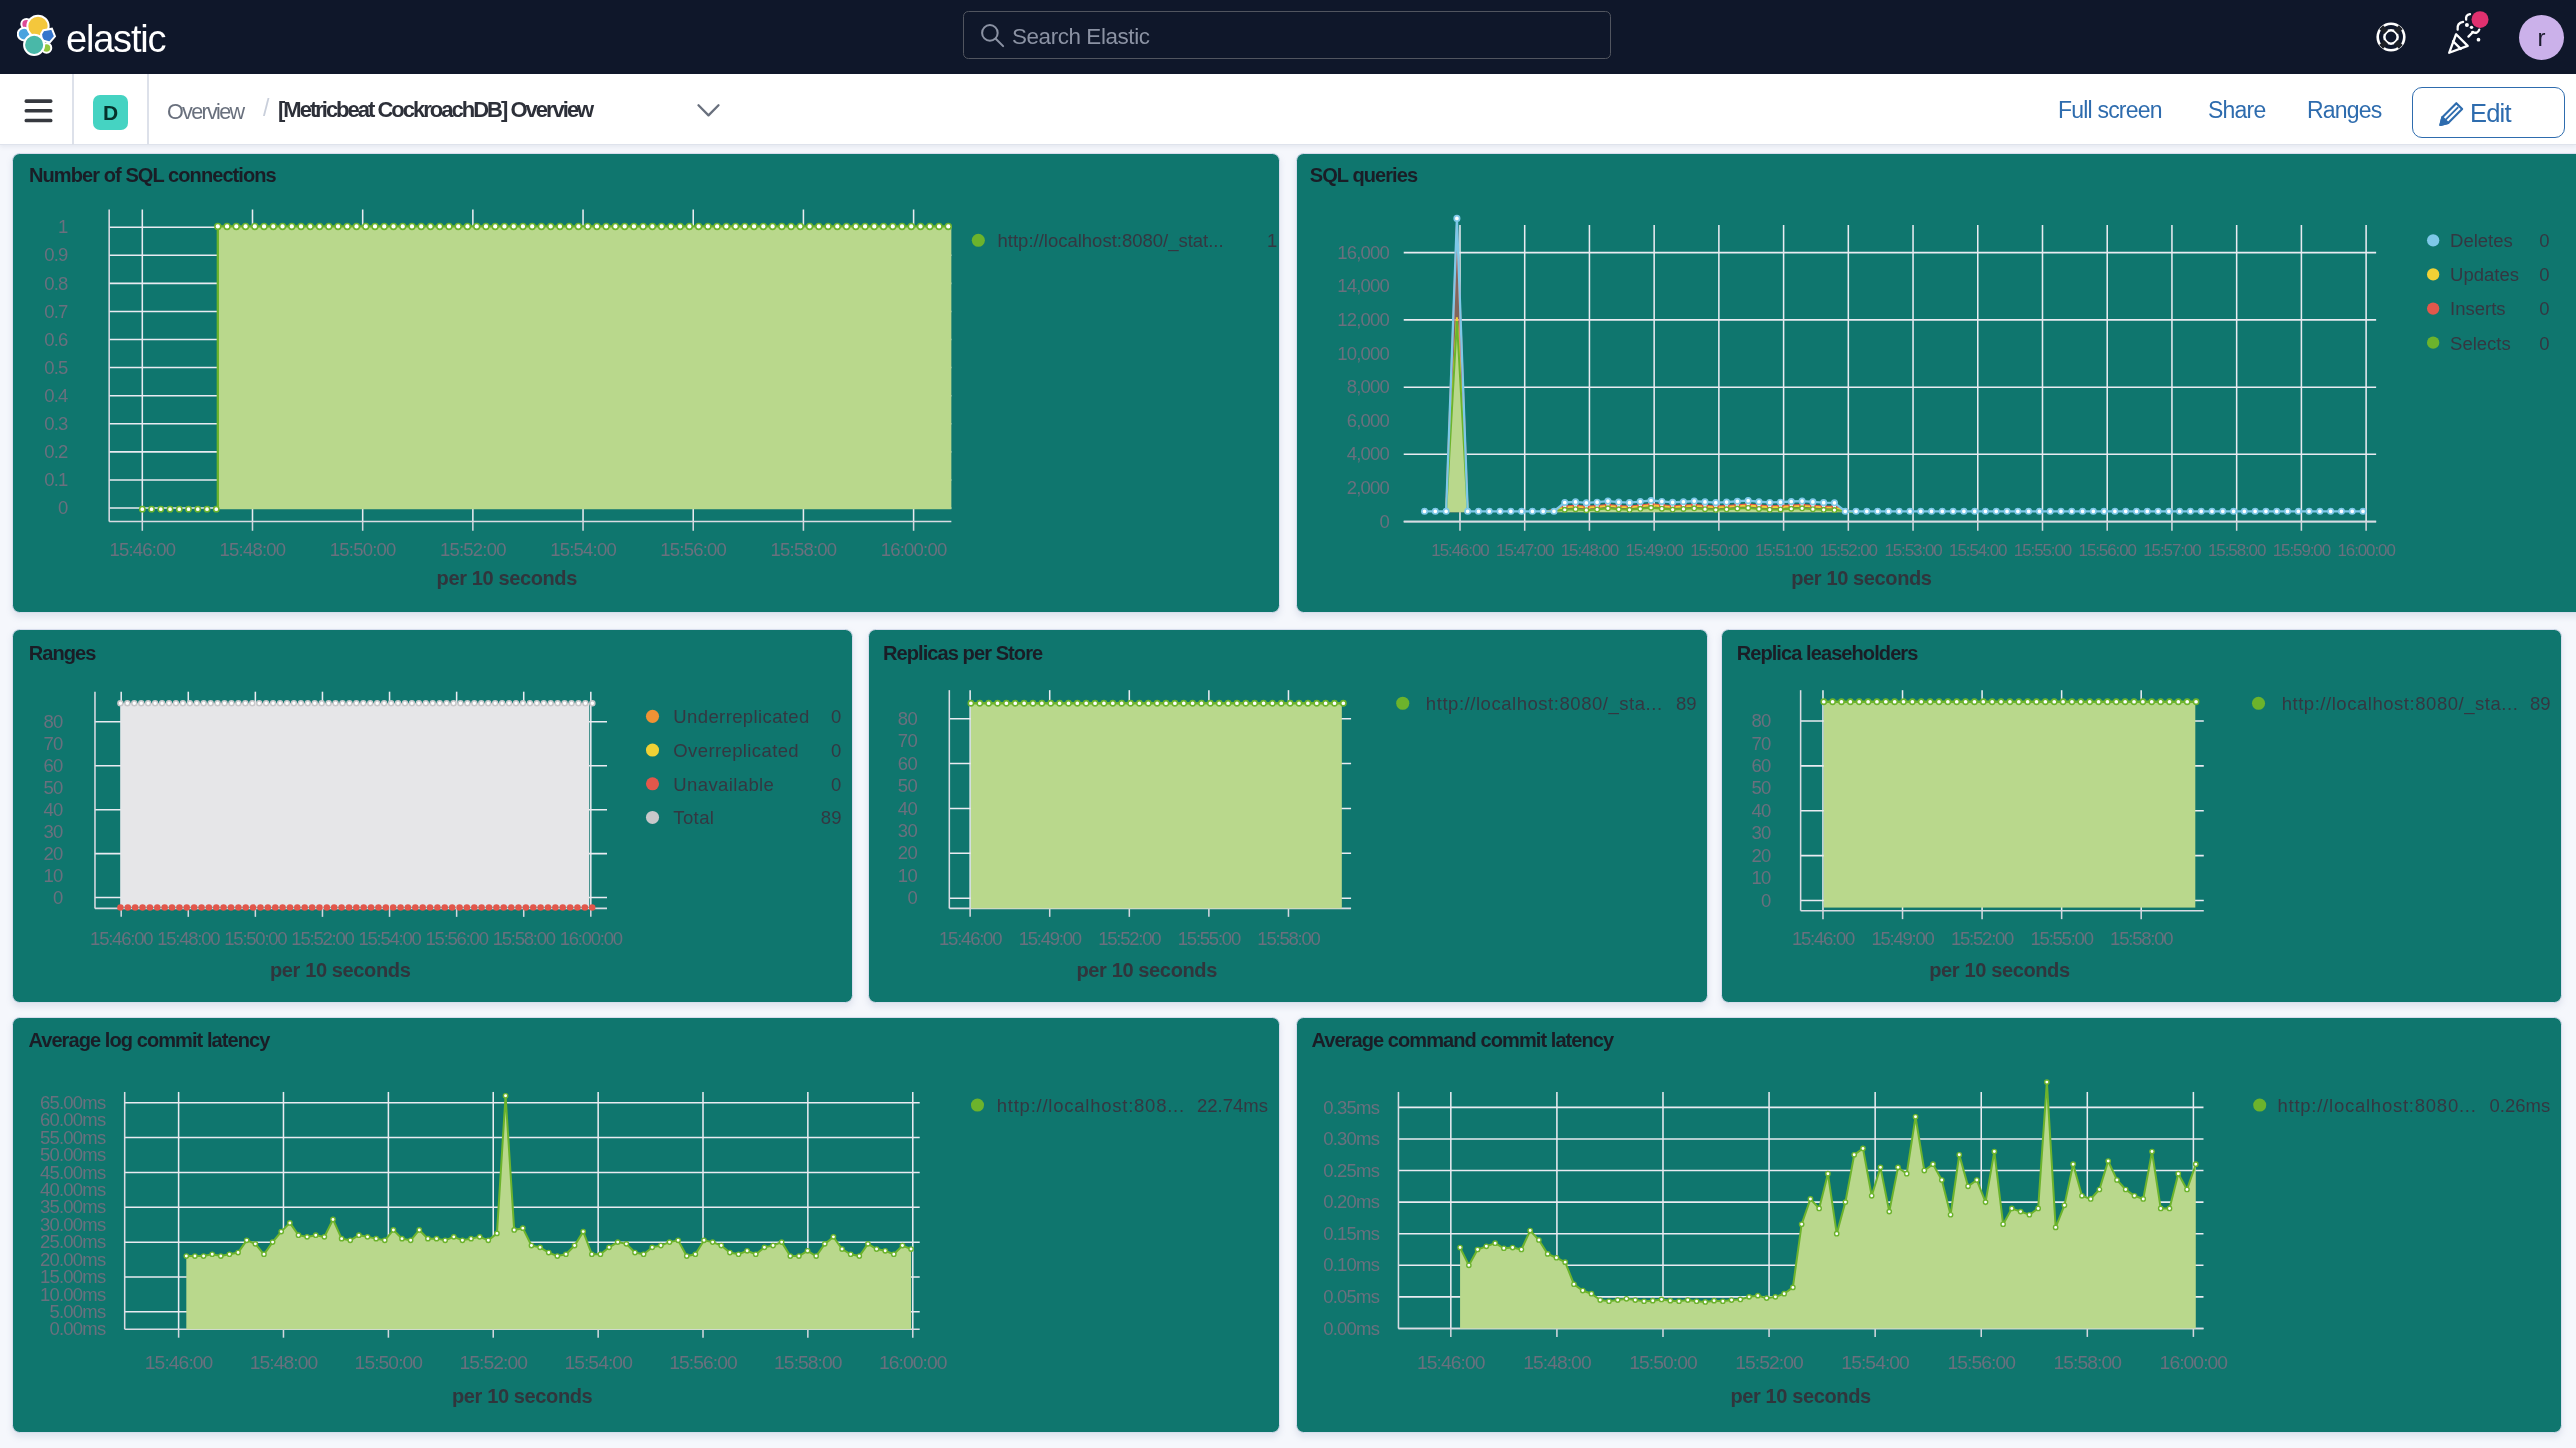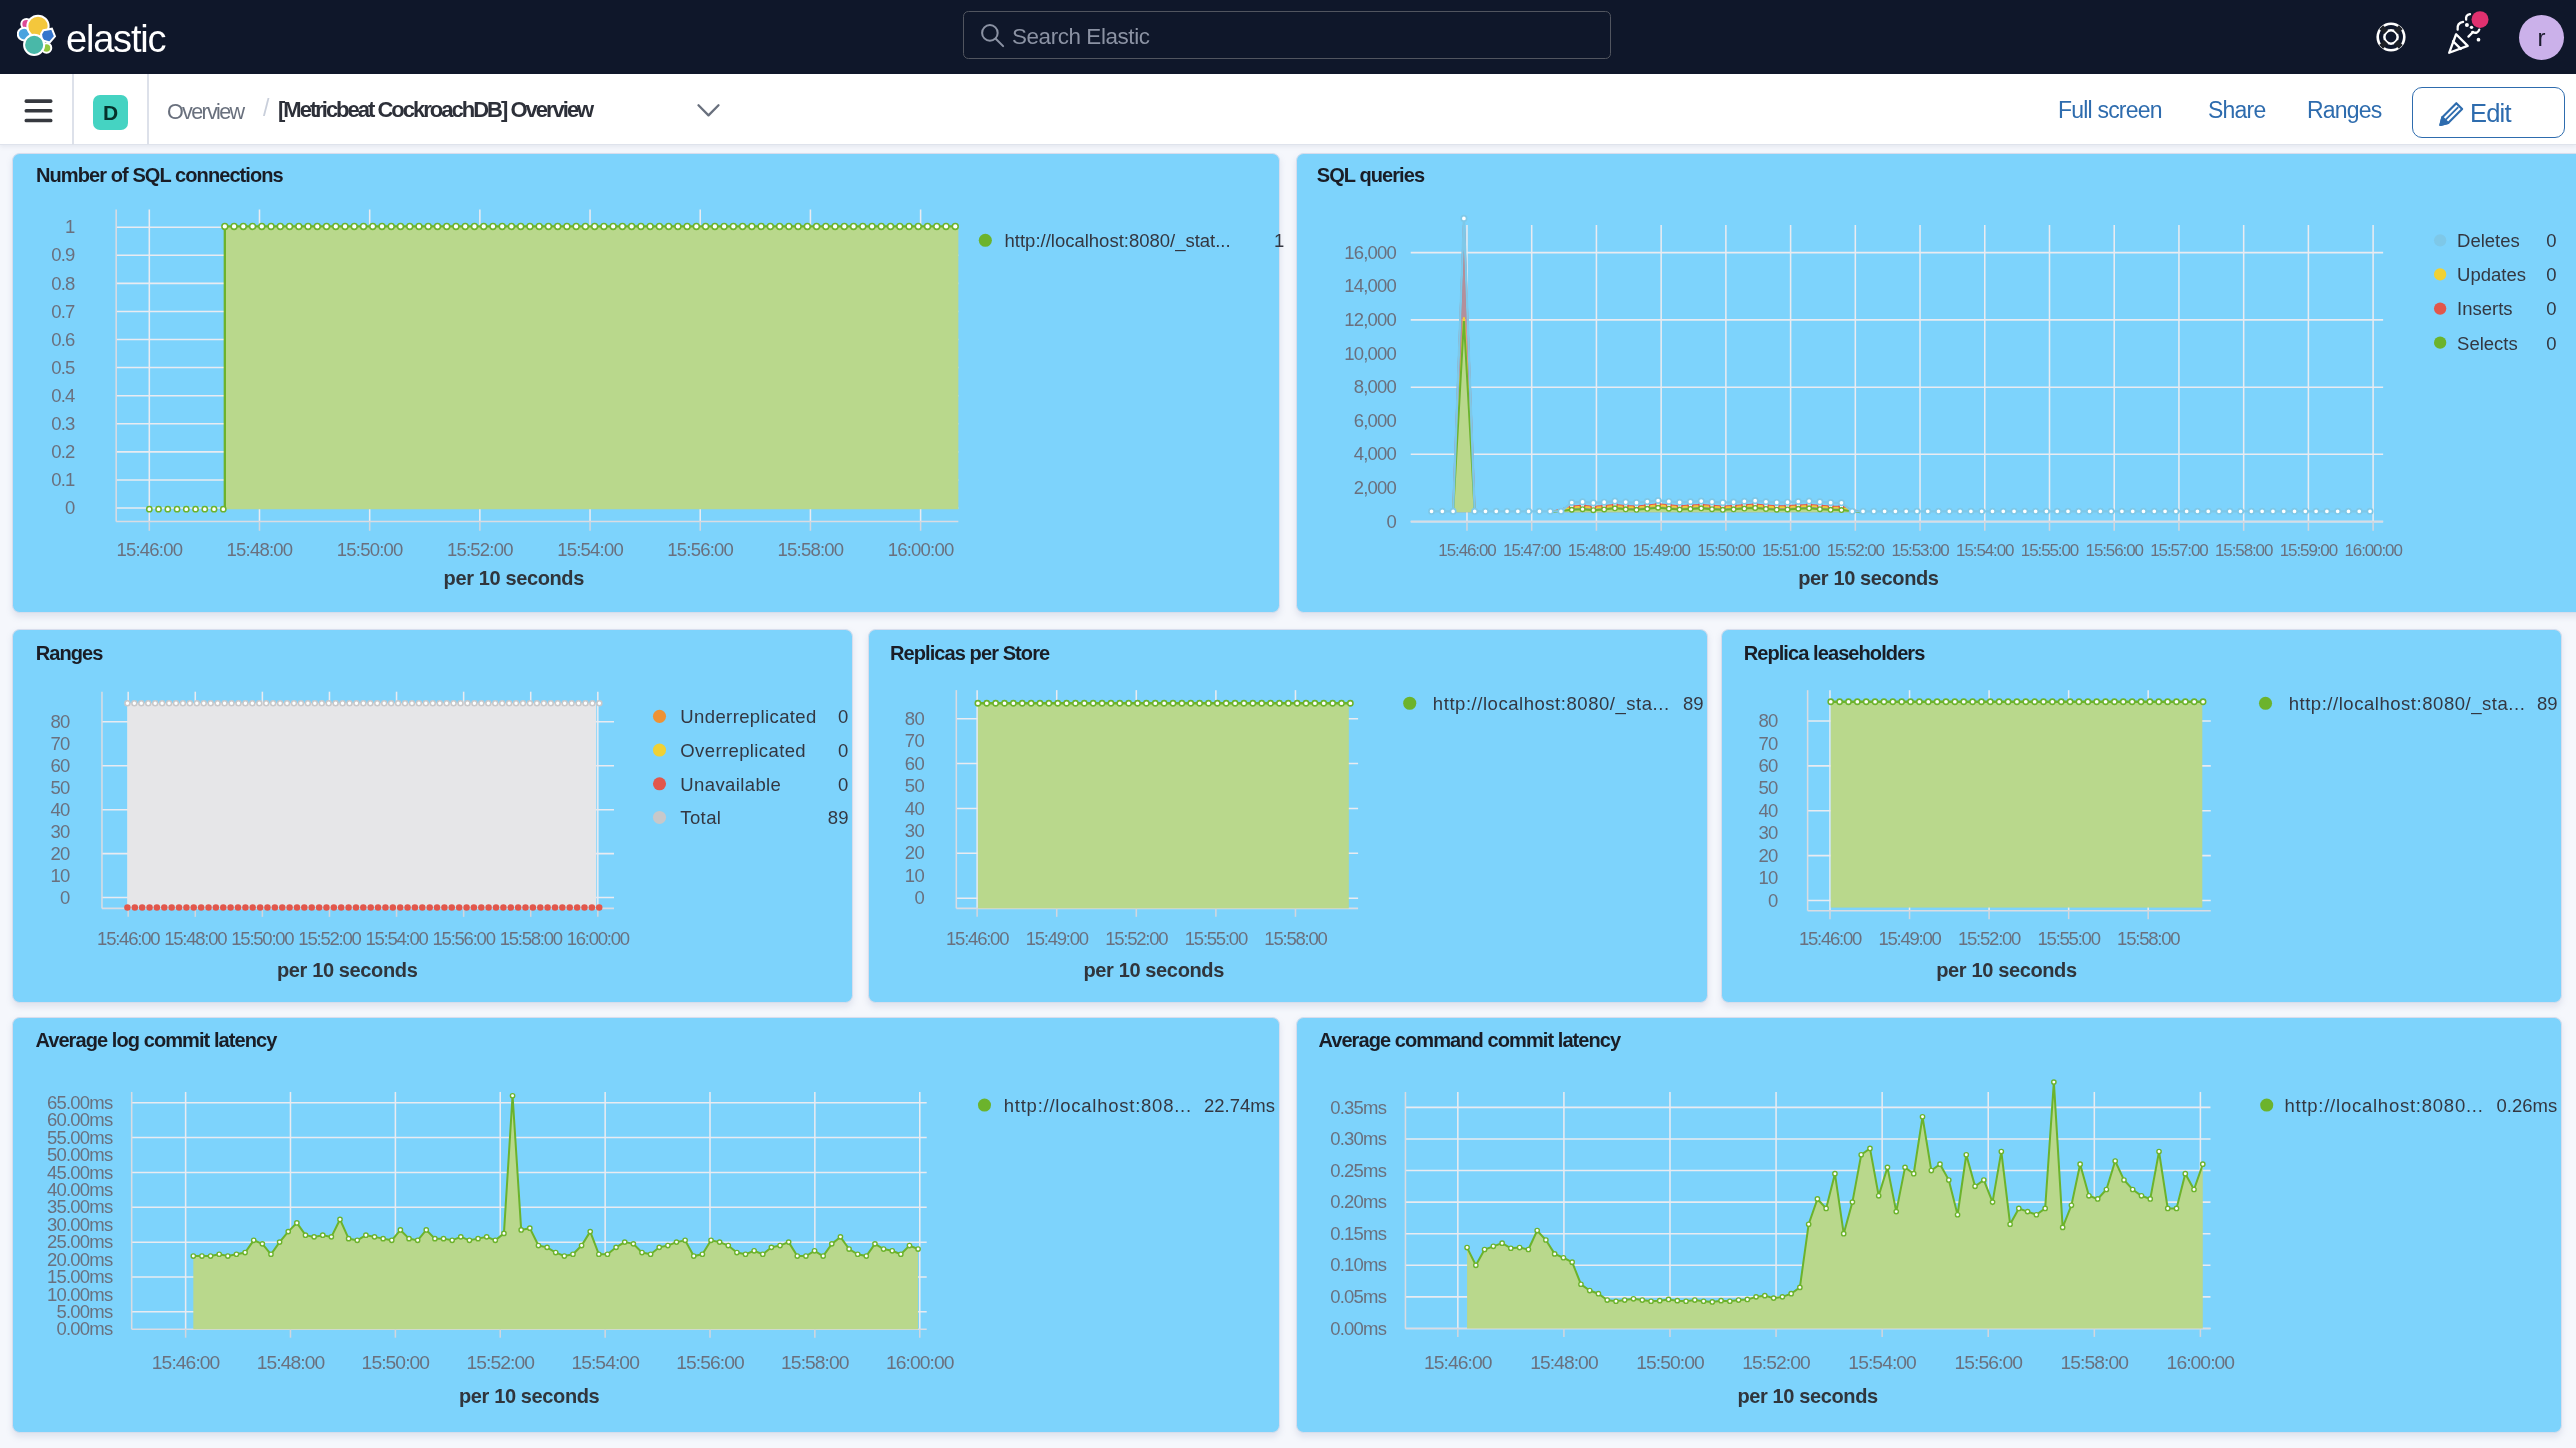--- a/index.html
+++ b/index.html
@@ -1,18 +1,18 @@
 <!DOCTYPE html>
 <html style="font-size:12.3px"><head><meta charset="utf-8"><title>[Metricbeat CockroachDB] Overview - Dashboard - Elastic</title>
 <style>
 * { margin:0; padding:0; box-sizing:border-box; }
 html,body { width:2576px; height:1448px; overflow:hidden; }
 body { font-family:"Liberation Sans", sans-serif; background:#f5f7fc; position:relative; }
-.panel { position:absolute; background:#7dd3fc; border:1.5px solid #d7dded; border-radius:7.7px;
-  box-shadow:0 3.1px 6.2px rgba(130,140,170,0.18);padding-left:7px; }
+.panel { position:absolute; background:#0f766e; border:1.5px solid #d7dded; border-radius:7.7px;
+  box-shadow:0 3.1px 6.2px rgba(130,140,170,0.18); }
 svg text { font-family:"Liberation Sans", sans-serif; }
 </style></head>
 <body>
 <div class="panel" style="left:12.3px;top:153px;width:1268px;height:460px"><svg width="1268" height="460" viewBox="0 0 1644 597">
       <text x="20" y="36" font-size="26" font-weight="700" fill="#1a1d26" letter-spacing="-1.2">Number of SQL connections</text>
       <line x1="124.0" y1="95.0" x2="1217.0" y2="95.0" stroke="#e9ebf1" stroke-width="2"></line>
       <text x="70.0" y="103.0" font-size="24" fill="#6a707e" text-anchor="end" font-weight="normal" letter-spacing="-1">1</text>
       <line x1="124.0" y1="131.4" x2="1217.0" y2="131.4" stroke="#e9ebf1" stroke-width="2"></line>
       <text x="70.0" y="139.4" font-size="24" fill="#6a707e" text-anchor="end" font-weight="normal" letter-spacing="-1">0.9</text>
       <line x1="124.0" y1="167.9" x2="1217.0" y2="167.9" stroke="#e9ebf1" stroke-width="2"></line>

